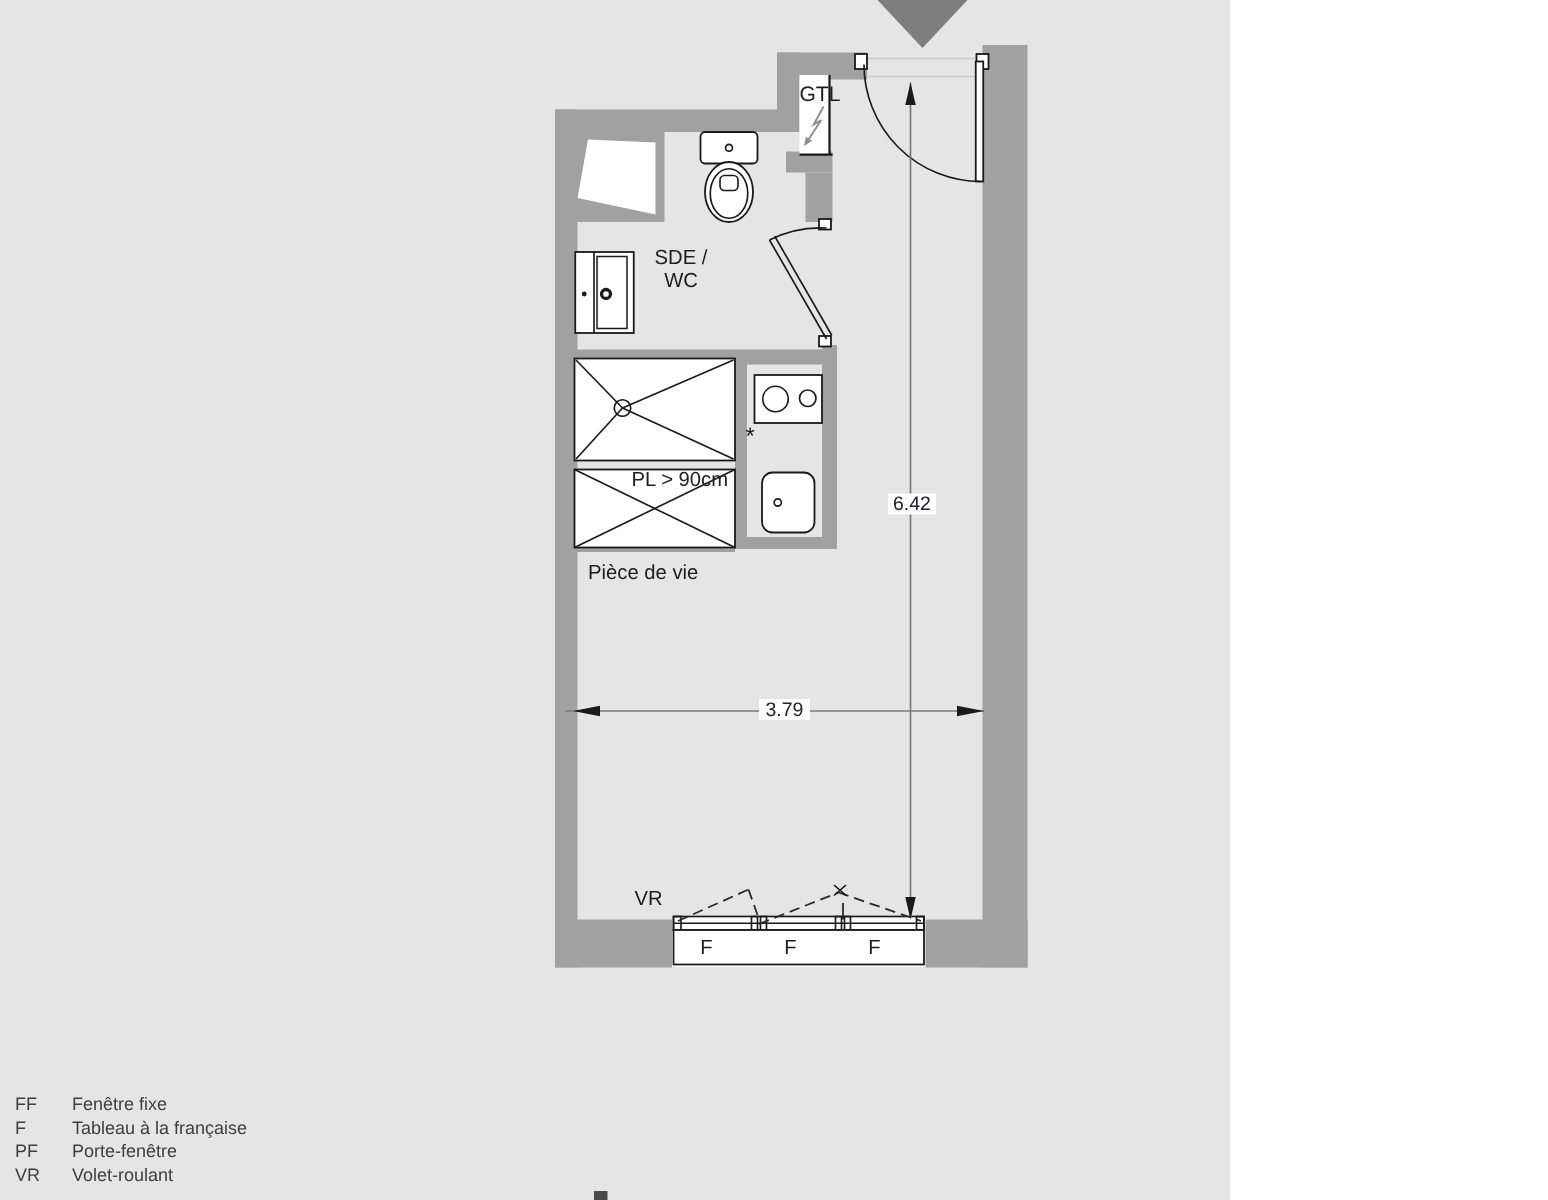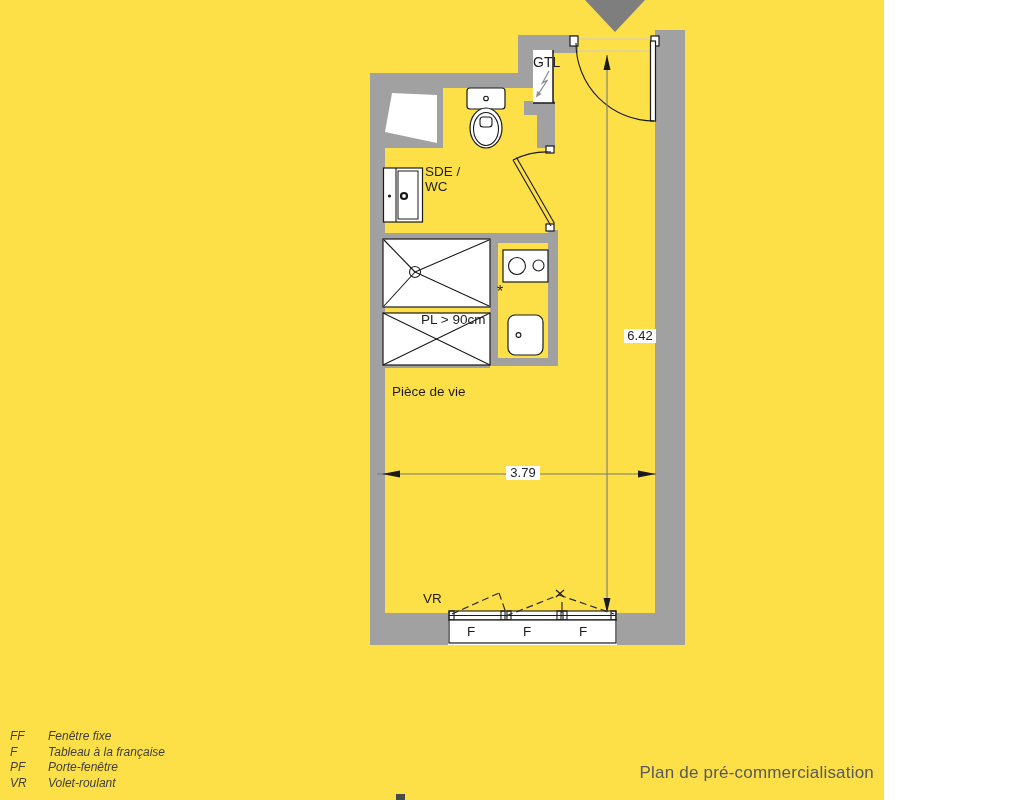--- a/index.html
+++ b/index.html
@@ -1,34 +1,34 @@
 <!DOCTYPE html>
 <html style="--wall: #a1a1a1; --marker: #7e7e7e; --line: #1a1a1a; --dim: #787878; --text: #1d1d1d; --legend: #3e3e3e; --title: #58595b;"><head>
 <meta charset="utf-8">
 <style>
   :root{
     --wall:#a1a1a1; --marker:#7e7e7e; --line:#1a1a1a; --dim:#787878;
     --text:#1d1d1d; --legend:#3e3e3e; --title:#58595b;
   }
   html,body{margin:0;padding:0;background:#fff;}
-  #canvas{position:relative;width:884px;height:800px;background:#fde047;overflow:hidden;
+  #canvas{position:relative;width:820px;height:800px;background:#e5e5e5;overflow:hidden;
           font-family:"Liberation Sans",sans-serif;}
   svg{position:absolute;left:0;top:0;}
   .w{fill:var(--wall);stroke:none;}
   .fw{fill:#fff;stroke:var(--line);stroke-width:1.2;}
   .ln{fill:none;stroke:var(--line);stroke-width:1.1;}
   .lnB{fill:none;stroke:var(--line);stroke-width:1.5;}
   .dash{fill:none;stroke:#2a2a2a;stroke-width:1.2;stroke-dasharray:7 4;}
   .dimln{stroke:var(--dim);stroke-width:1.1;fill:none;}
   .arr{fill:var(--line);stroke:none;}
   .lbl{position:absolute;color:var(--text);font-size:13.5px;line-height:15px;white-space:nowrap;}
   .dimlbl{position:absolute;color:#22232b;font-size:13px;background:#fff;text-align:center;
           padding:0 1px;line-height:14px;}
   .legend{position:absolute;color:var(--legend);font-size:12px;}
-  .lrow{height:15.7px;line-height:15.7px;white-space:nowrap;font-style:italic;}
+  .lrow{height:15.7px;line-height:15.7px;white-space:nowrap;}
   .abbr{display:inline-block;width:38px;}
   .abbr2{display:inline-block;width:36px;}
   #plan-title{position:absolute;right:10px;top:763px;color:var(--title);font-size:17px;letter-spacing:.2px;}
   #crop-mark{position:absolute;left:396px;top:794px;width:9px;height:6px;background:#4a4a4a;}
   .ctr{text-align:center;}
 </style>
 </head>
 <body>
 
 <div id="canvas">
@@ -148,40 +148,39 @@
 
     <g>
       <line class="dimln" x1="377" y1="474" x2="656" y2="474"></line>
       <polygon class="arr" points="382,474 400,470.5 400,477.5"></polygon>
       <polygon class="arr" points="656,474 638,470.5 638,477.5"></polygon>
     </g>
   </svg>
 
   <div class="lbl" style="left:533px;top:55px;font-size:14px;">GTL</div>
 
-  <div class="lbl" style="left:425px;top:164px;width:58px;text-align:left;">
+  <div class="lbl" style="left:425px;top:164px;width:58px;text-align:center;">
     <div>SDE /</div>
     <div>WC</div>
   </div>
 
   <div class="lbl" style="left:421px;top:312px;">PL &gt; 90cm</div>
-  <div class="lbl" style="left:392px;top:374px;margin-top:10px;">Pièce de vie</div>
+  <div class="lbl" style="left:392px;top:374px;">Pièce de vie</div>
   <div class="lbl" style="left:423px;top:591px;">VR</div>
   <div class="lbl" style="left:497px;top:284px;font-size:16px;">*</div>
 
   <div class="lbl ctr" style="left:457px;top:624px;width:28px;">F</div>
   <div class="lbl ctr" style="left:513px;top:624px;width:28px;">F</div>
   <div class="lbl ctr" style="left:569px;top:624px;width:28px;">F</div>
 
-  <div class="dimlbl" style="left:624px;top:329px;width:30px;">6.42</div>
+  <div class="dimlbl" style="left:592px;top:329px;width:30px;">6.42</div>
   <div class="dimlbl" style="left:506px;top:466px;width:32px;">3.79</div>
 
   <div class="legend" style="left:10px;top:729px;">
     <div class="lrow"><span class="abbr">FF</span><span>Fenêtre fixe</span></div>
     <div class="lrow"><span class="abbr">F</span><span>Tableau à la française</span></div>
     <div class="lrow"><span class="abbr">PF</span><span>Porte-fenêtre</span></div>
     <div class="lrow"><span class="abbr">VR</span><span>Volet-roulant</span></div>
   </div>
 
 
-  <div id="plan-title">Plan de pré-commercialisation</div>
   <div id="crop-mark"></div>
 </div>
 
 </body></html>

